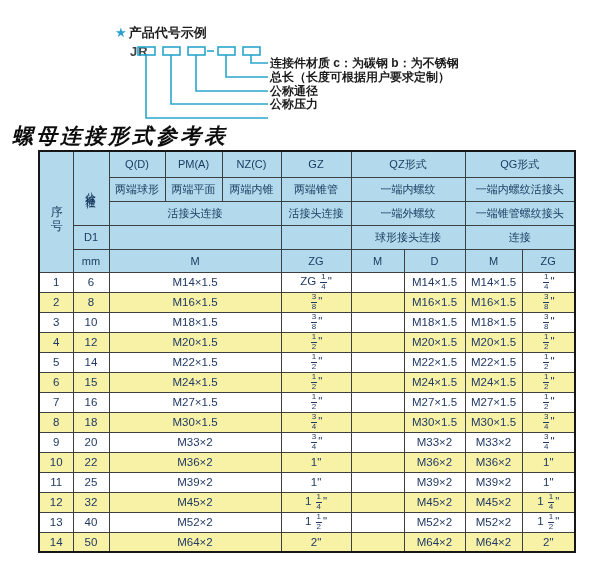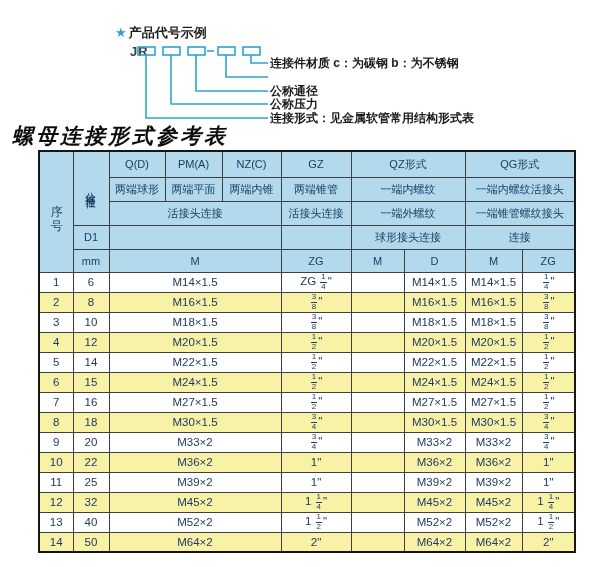--- a/index.html
+++ b/index.html
@@ -56,23 +56,23 @@
       <rect x="243" y="47" width="17" height="8"></rect>
       <polyline points="251,55 251,63 268,63"></polyline>
       <polyline points="226,55 226,77 268,77"></polyline>
       <polyline points="196,55 196,91 268,91"></polyline>
       <polyline points="171,55 171,104 268,104"></polyline>
       <polyline points="146,55 146,118 268,118"></polyline>
     </g>
   </svg>
 
   <div class="diag-label dl0">连接件材质  c：为碳钢  b：为不锈钢</div>
+  <div class="diag-label dl1">总长（长度可根据用户要求定制）</div>
   <div class="diag-label dl2">公称通径</div>
   <div class="diag-label dl3">公称压力</div>
-  <div class="diag-label dl4">连接形式：见金属软管常用结构形式表</div>
 
   <div class="tbl-title">螺母连接形式参考表</div>
 
   <div class="tbl-wrap">
     <table>
       <colgroup>
         <col style="width:34px">
           <col style="width:36px">
           <col style="width:56px">
           <col style="width:57px">

